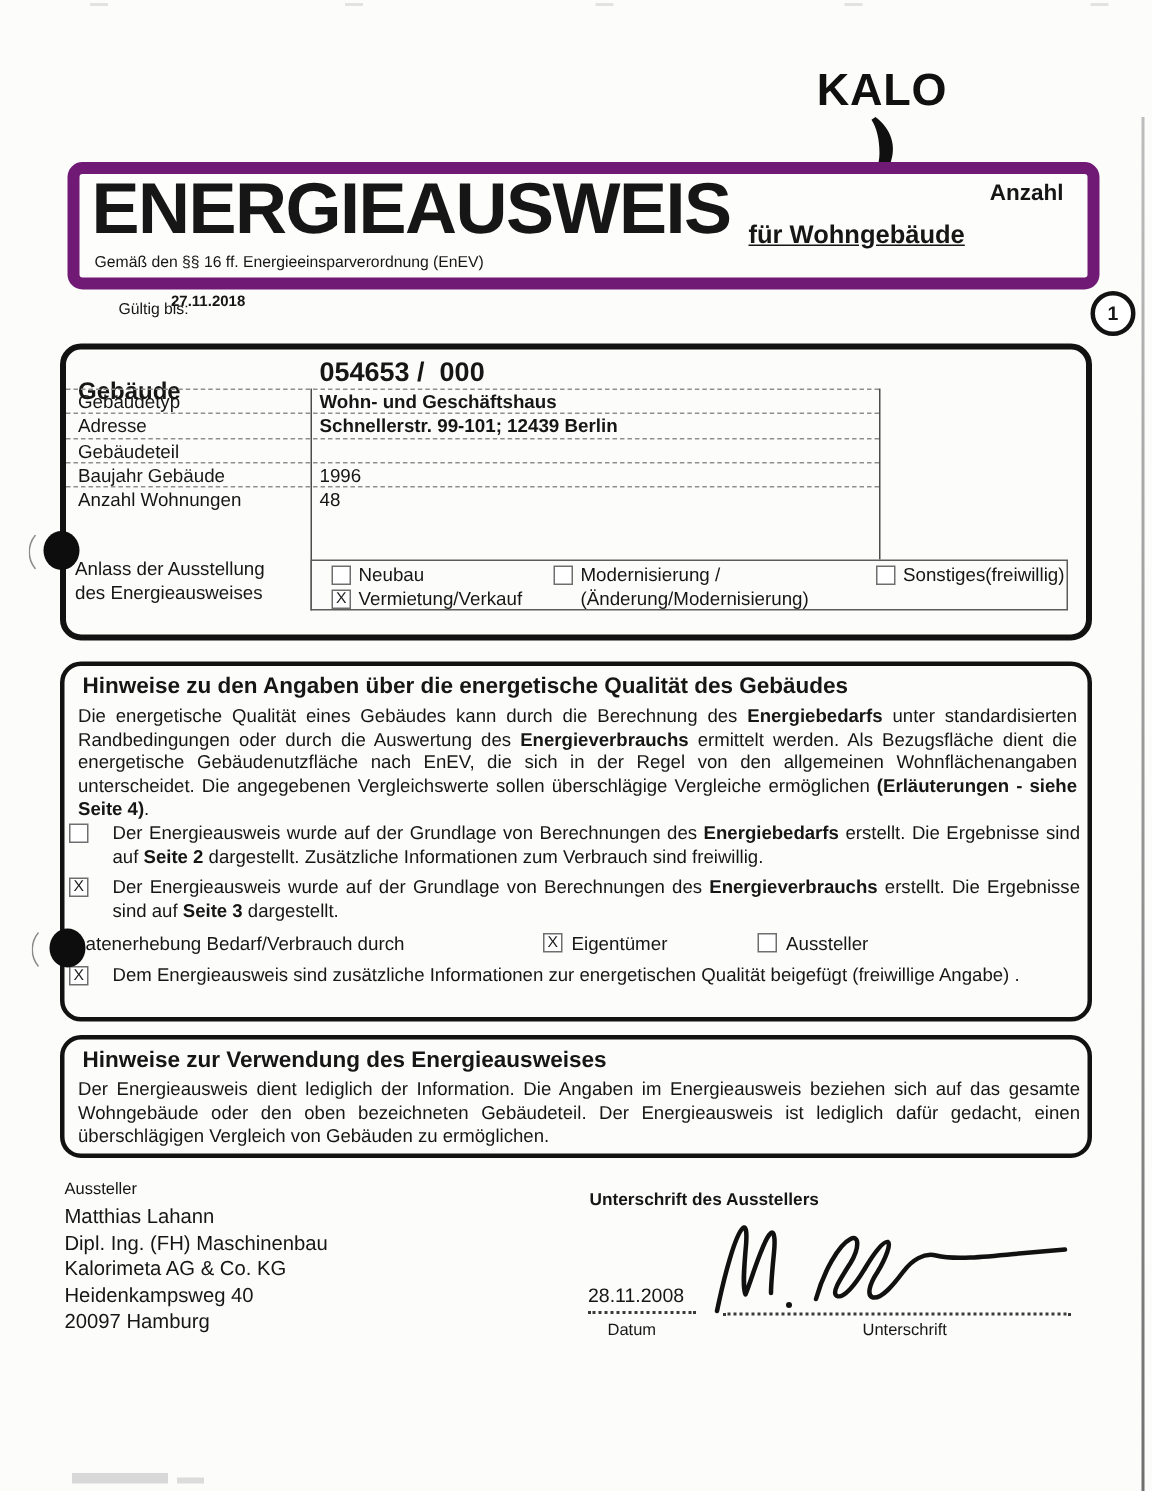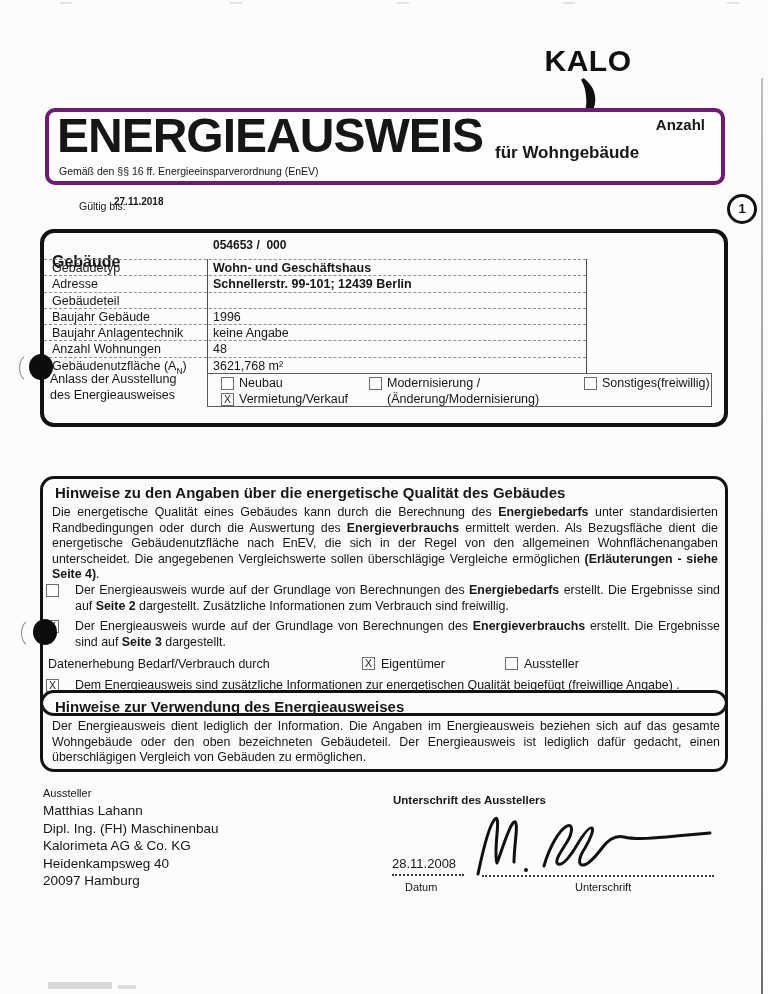--- a/index.html
+++ b/index.html
@@ -7,49 +7,49 @@
   #page{position:relative;width:768px;height:994px;background:#fcfcfb;color:#161616;overflow:hidden;margin:0 auto;}
   .abs{position:absolute;}
   .b{font-weight:700;}
   
   #logo{left:448px;top:44px;width:280px;}
   #logo .row{display:flex;align-items:center;flex-direction:column;}
   .logo-word{font-size:30px;font-weight:700;letter-spacing:.5px;color:#101010;}
   #logo svg{margin:0 1px 4px 3px;}
   #logo .tagline{font-size:14.5px;font-weight:600;color:#141414;margin:-3px 0 0 82px;}
   
-  #title-box{left:45px;top:108px;width:672px;height:69px;border:4px solid #701a75;border-radius:10px;background:#fdfdfc;}
+  #title-box{left:45px;top:108px;width:672px;height:69px;border:8px solid #701a75;border-radius:10px;background:#fdfdfc;}
   #main-title{left:8px;top:-4px;font-size:48px;font-weight:700;letter-spacing:-1px;white-space:pre;}
-  #title-suffix{left:446px;top:31px;font-size:17px;font-weight:700;}
+  #title-suffix{left:446px;top:31px;font-size:17px;font-weight:700;text-decoration:underline;}
   #copy-badge{right:16px;top:4px;font-size:15px;font-weight:700;}
   #legal-note{left:10px;top:53px;font-size:10.5px;}
   
   #validity-label{left:57px;top:200px;font-size:10.5px;margin-left:22px;}
   #validity-date{left:114px;top:196px;font-size:10px;font-weight:700;}
   #page-badge{left:727px;top:194px;width:24px;height:24px;border:3px solid #121212;border-radius:50%;
     font-size:13px;font-weight:700;text-align:center;line-height:24px;background:#fff;}
   
   #building-box{left:40px;top:229px;width:680px;height:190px;border:4px solid #121212;border-radius:14px;background:transparent;}
   #building-head-label{left:8px;top:20px;font-size:16px;font-weight:700;}
-  #building-head-value{left:169px;top:5px;font-size:12px;font-weight:700;white-space:pre;}
+  #building-head-value{left:169px;top:5px;font-size:18px;font-weight:700;white-space:pre;}
   #building-rows{left:0;top:26px;width:542px;}
   .trow{position:relative;height:16.3px;border-top:1px dashed #8f8f8f;box-sizing:border-box;}
   .tlabel{position:absolute;left:8px;top:1px;font-size:12.5px;}
   .tlabel sub{font-size:8.5px;}
   .tvalue{position:absolute;left:169px;top:1px;font-size:12.5px;white-space:pre;}
   #tbl-vline1{left:163px;top:26px;width:1px;height:148px;background:#4c4c4c;}
   #tbl-vline2{left:542px;top:26px;width:1px;height:114px;background:#4c4c4c;}
   #anlass-label{left:6px;top:139px;font-size:12.5px;line-height:15.5px;}
   #anlass-box{left:163px;top:140px;width:505px;height:34px;border:1px solid #5c5c5c;box-sizing:border-box;background:transparent;}
   .cb{position:absolute;width:11px;height:11px;border:1px solid #6e6e6e;background:#fff;
       font-size:10.5px;line-height:11px;text-align:center;font-weight:400;color:#1c1c1c;}
   .cb-lab{position:absolute;font-size:12.5px;white-space:nowrap;}
   
   .notice-box{border:3.5px solid #121212;border-radius:14px;background:transparent;box-sizing:border-box;}
-  #quality-box{left:40px;top:441px;width:688px;height:240px;margin-top:35px;}
+  #quality-box{left:40px;top:441px;width:688px;height:240px;}
   #usage-box{left:40px;top:690px;width:688px;height:82px;}
   .notice-heading{left:12px;top:5px;font-size:15px;font-weight:700;}
   .para{font-size:12.4px;line-height:15.6px;text-align:justify;}
   #quality-para{left:9px;top:26px;width:666px;}
   .opt-row{position:absolute;}
   .opt-text{margin-left:29px;width:645px;}
   #opt1{left:3px;top:104px;} #opt2{left:3px;top:140px;} #opt3{left:3px;top:199px;}
   #opt3 .opt-text{text-align:left;}
   #datacoll{left:5px;top:177px;height:16px;width:670px;}
   #datacoll-label{position:absolute;left:0;top:1px;font-size:12.5px;}
@@ -120,30 +120,22 @@
         </div>
         <div class="trow">
           <span class="tlabel">Gebäudeteil</span>
           <span class="tvalue"></span>
         </div>
         <div class="trow">
           <span class="tlabel">Baujahr Gebäude</span>
           <span class="tvalue">1996</span>
         </div>
         <div class="trow">
-          <span class="tlabel">Baujahr Anlagentechnik</span>
-          <span class="tvalue">keine Angabe</span>
-        </div>
-        <div class="trow">
           <span class="tlabel">Anzahl Wohnungen</span>
           <span class="tvalue">48</span>
-        </div>
-        <div class="trow">
-          <span class="tlabel">Gebäudenutzfläche (A<sub>N</sub>)</span>
-          <span class="tvalue">3621,768 m²</span>
         </div>
       </div>
     <div class="abs" id="tbl-vline1"></div>
     <div class="abs" id="tbl-vline2"></div>
     <div class="abs" id="anlass-label">
       <div>Anlass der Ausstellung</div>
       <div>des Energieausweises</div>
     </div>
     <div class="abs" id="anlass-box">
       <span class="cb" style="left:13px;top:3px"></span>

